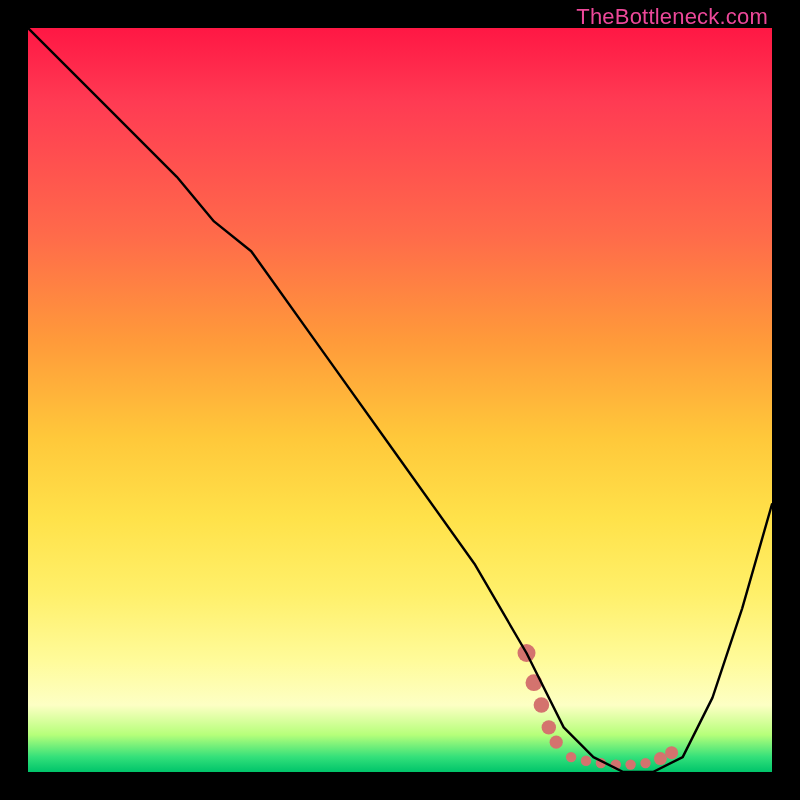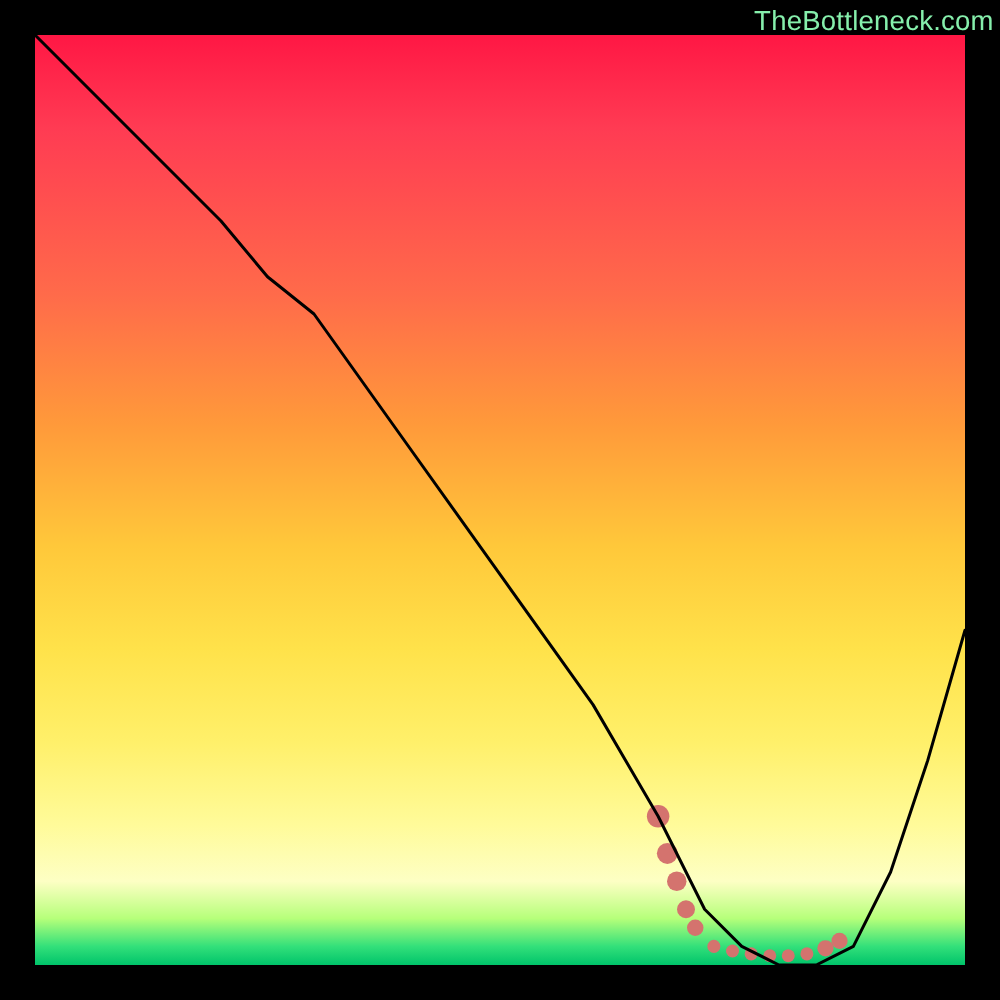--- a/index.html
+++ b/index.html
@@ -44,22 +44,22 @@
       #00c46a 100%
     );
   }
   svg.curve {
     position: absolute;
     inset: 0;
   }
   .branding {
     position: absolute;
     top: 4px;
-    right: 5px;
-    color: #86efac;
+    right: 32px;
+    color: #ec4899;
     font-size: 22px;
     letter-spacing: 0.2px;
     user-select: none;
   }
 </style>
 </head>
 <body>
 
 <div class="frame">
   <div class="branding">TheBottleneck.com</div>

